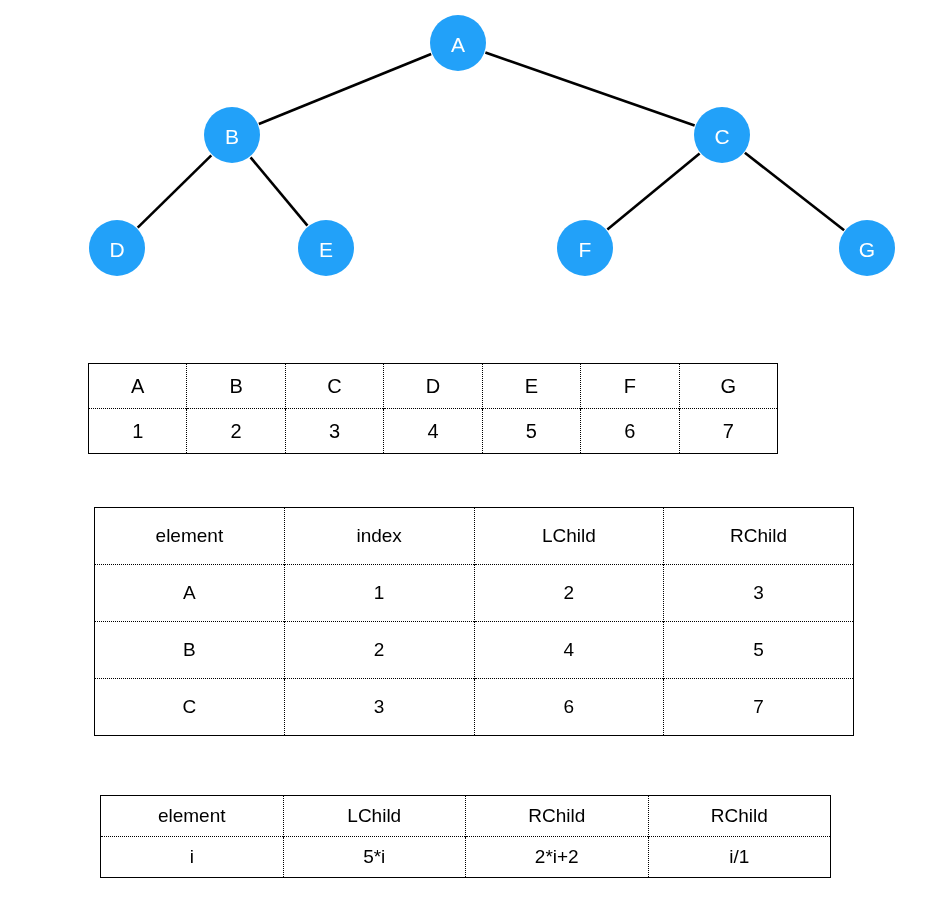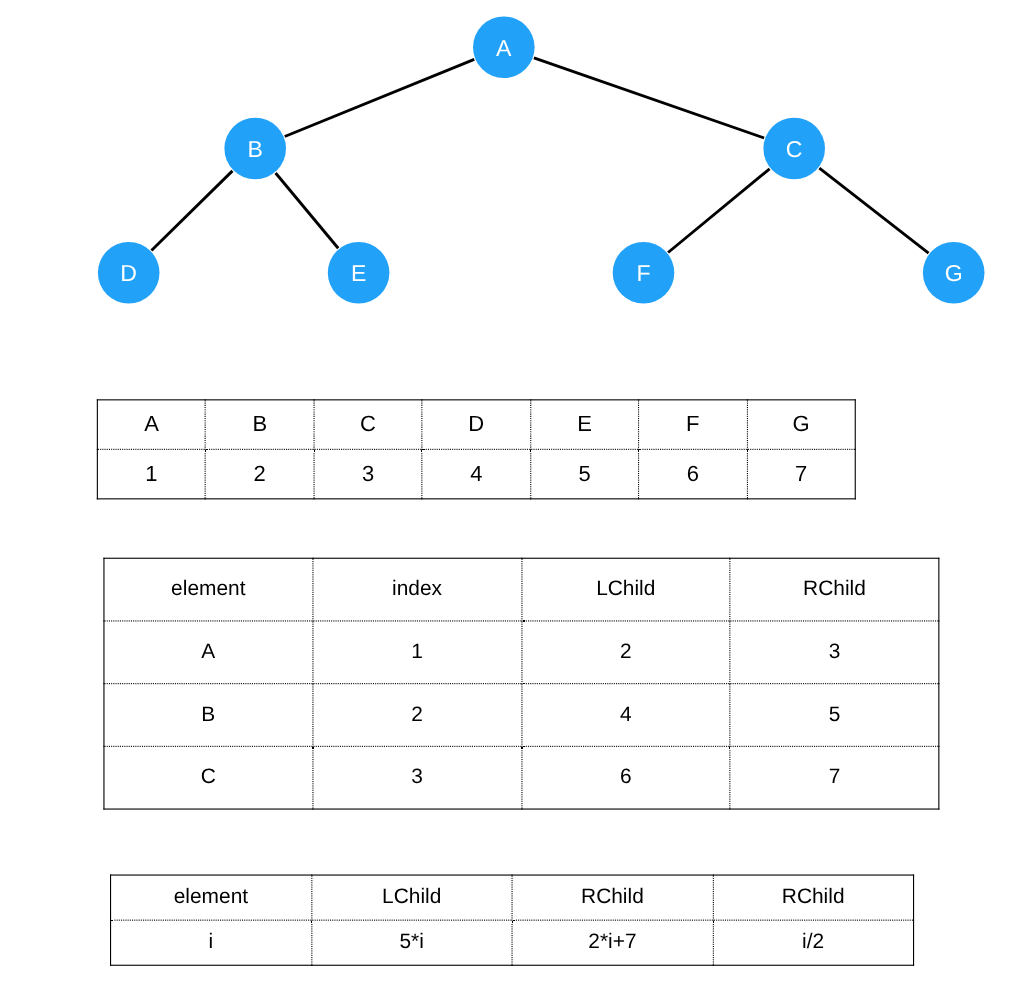--- a/index.html
+++ b/index.html
@@ -206,19 +206,19 @@
     <tbody id="table-formula-body">
         <tr>
           <td>element</td>
           <td>LChild</td>
           <td>RChild</td>
           <td>RChild</td>
         </tr>
         <tr>
           <td>i</td>
           <td>5*i</td>
-          <td>2*i+7</td>
-          <td>i/2</td>
+          <td>2*i+2</td>
+          <td>i/1</td>
         </tr>
       </tbody>
   </table>
 
 </div>
 
 </body></html>

